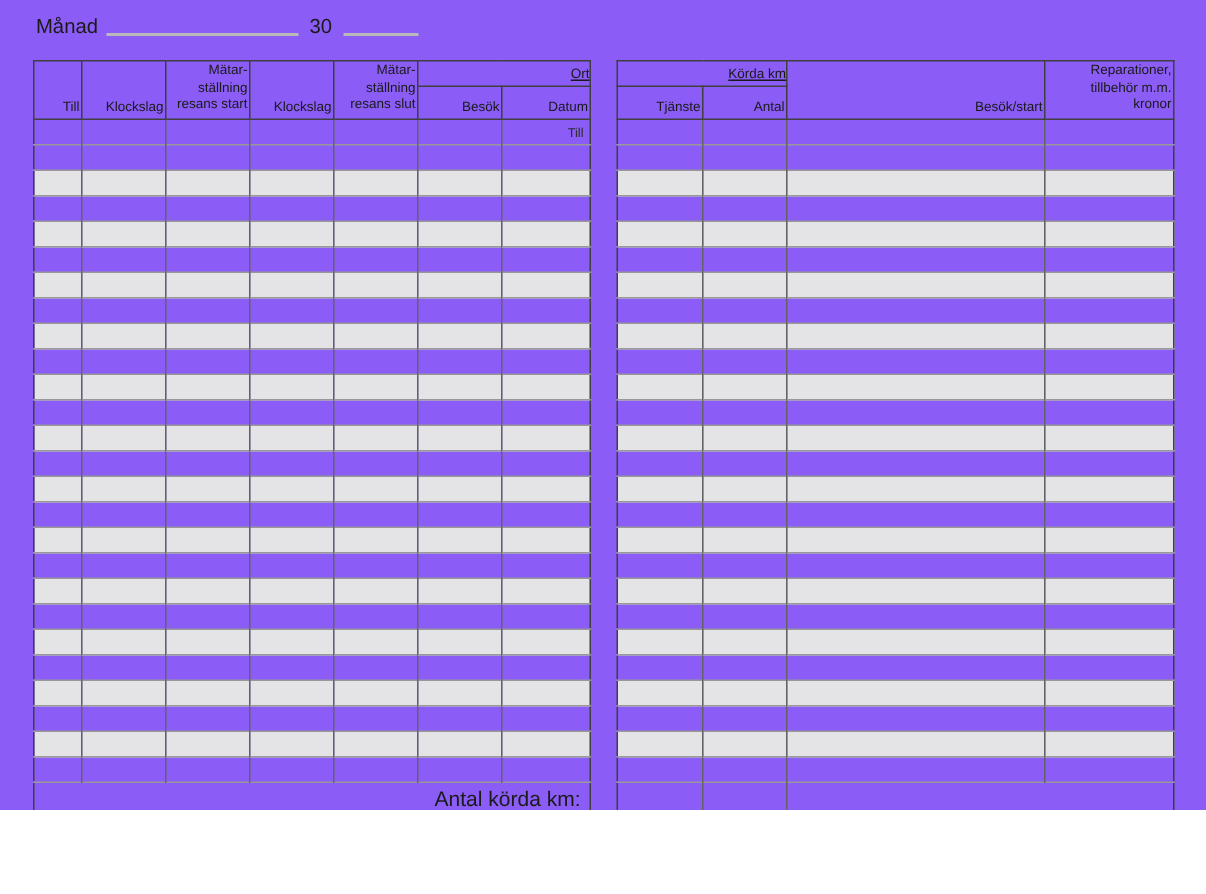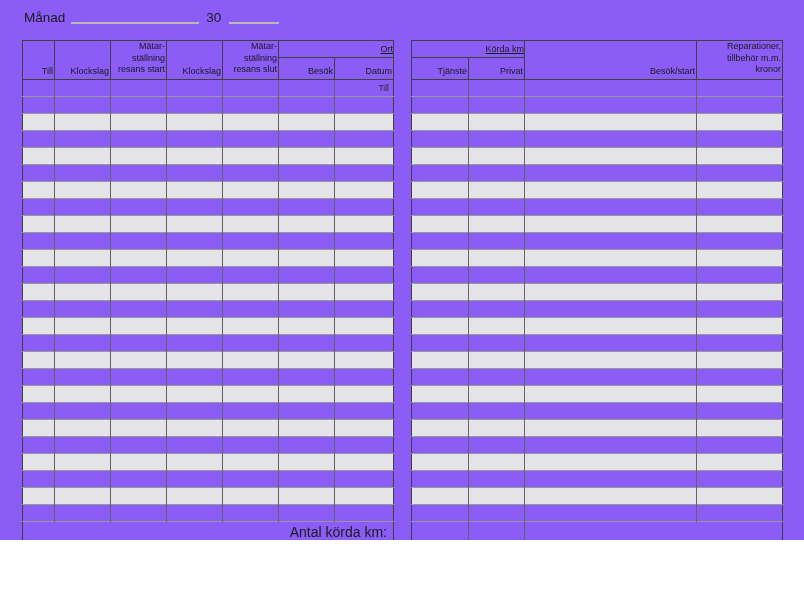--- a/index.html
+++ b/index.html
@@ -393,21 +393,21 @@
     <thead>
       <tr class="hrow1">
         <th colspan="2" class="mid">Körda km</th>
         <th rowspan="2">Besök/start</th>
         <th rowspan="2" class="pre">Reparationer,
 tillbehör m.m.
 kronor</th>
       </tr>
       <tr class="hrow2">
         <th>Tjänste</th>
-        <th>Privat</th>
+        <th>Antal</th>
       </tr>
     </thead>
     <tbody>
         <tr>
           <td></td>
           <td></td>
           <td></td>
           <td></td>
         </tr>
         <tr>

